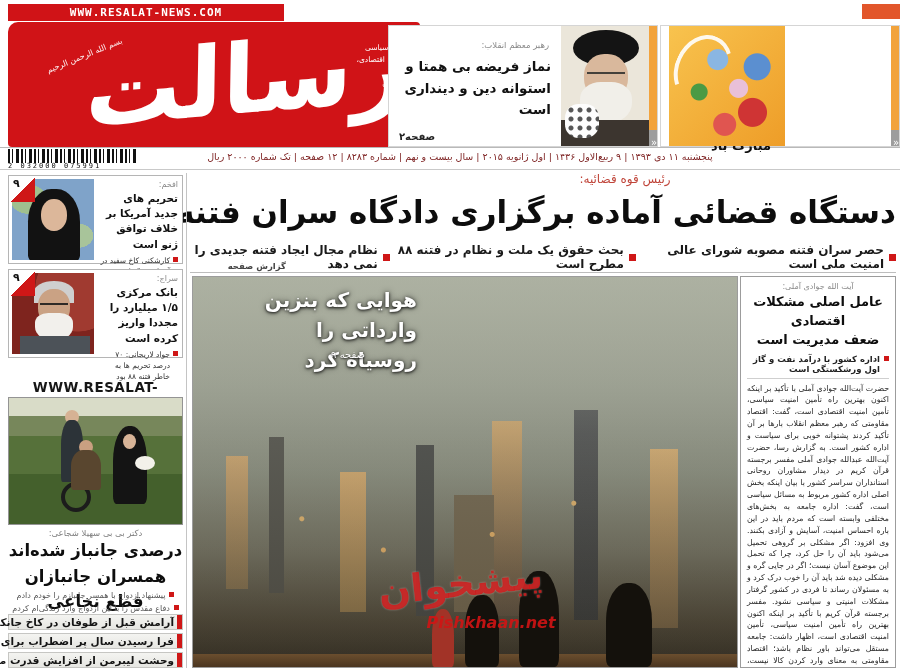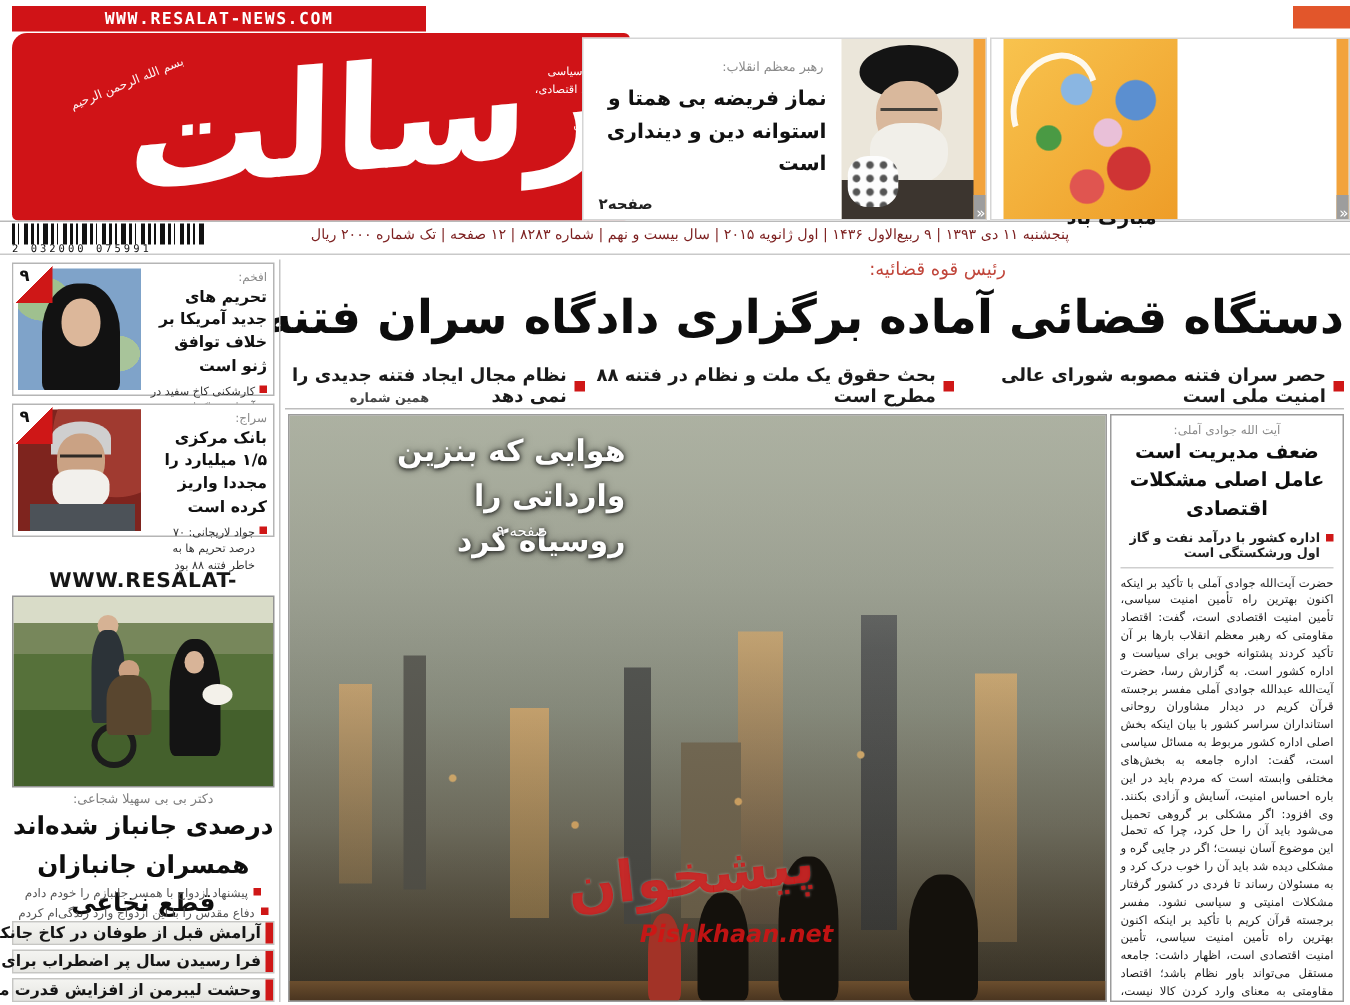--- a/index.html
+++ b/index.html
@@ -248,21 +248,21 @@
     </div>
     <div class="deck-item">
       <span class="sq"></span>
       <span>بحث حقوق یک ملت و نظام در فتنه ۸۸ مطرح است</span>
     </div>
     <div class="deck-item">
       <span class="sq"></span>
       <span>نظام مجال ایجاد فتنه جدیدی را نمی دهد</span>
     </div>
   </div>
-  <div class="samepage-ref">همین شماره</div>
+  <div class="samepage-ref">گزارش صفحه</div>
   <div class="rule-h3"></div>
   <div class="vdivider"></div>
 
   <div class="side-card" id="card1">
     <div class="card-photo">
       <div class="chador"></div>
       <div class="card-face"></div>
     </div>
     <div class="fold"></div>
     <div class="fold-num">۹</div>
@@ -358,22 +358,22 @@
       <div>روسیاه کرد</div>
     </div>
     <div class="photo-pageref">صفحه ۹</div>
     <div class="watermark-fa">پیشخوان</div>
     <div class="watermark-en">Pishkhaan.net</div>
   </div>
 
   <div class="amoli-box">
     <div class="amoli-kicker">آیت الله جوادی آملی:</div>
     <div class="amoli-headline">
+      <div>عامل اصلی مشکلات اقتصادی</div>
       <div>ضعف مدیریت است</div>
-      <div>عامل اصلی مشکلات اقتصادی</div>
     </div>
     <div class="amoli-bullet">
       <span class="sq"></span>
       <span>اداره کشور با درآمد نفت و گاز اول ورشکستگی است</span>
     </div>
     <div class="amoli-body">حضرت آیت‌الله جوادی آملی با تأکید بر اینکه اکنون بهترین راه تأمین امنیت سیاسی، تأمین امنیت اقتصادی است، گفت: اقتصاد مقاومتی که رهبر معظم انقلاب بارها بر آن تأکید کردند پشتوانه خوبی برای سیاست و اداره کشور است. به گزارش رسا، حضرت آیت‌الله عبدالله جوادی آملی مفسر برجسته قرآن کریم در دیدار مشاوران روحانی استانداران سراسر کشور با بیان اینکه بخش اصلی اداره کشور مربوط به مسائل سیاسی است، گفت: اداره جامعه به بخش‌های مختلفی وابسته است که مردم باید در این باره احساس امنیت، آسایش و آزادی بکنند. وی افزود: اگر مشکلی بر گروهی تحمیل می‌شود باید آن را حل کرد، چرا که تحمل این موضوع آسان نیست؛ اگر در جایی گره و مشکلی دیده شد باید آن را خوب درک کرد و به مسئولان رساند تا فردی در کشور گرفتار مشکلات امنیتی و سیاسی نشود. مفسر برجسته قرآن کریم با تأکید بر اینکه اکنون بهترین راه تأمین امنیت سیاسی، تأمین امنیت اقتصادی است، اظهار داشت: جامعه مستقل می‌تواند باور نظام باشد؛ اقتصاد مقاومتی به معنای وارد کردن کالا نیست، بلکه مقاومت اقتصادی صادق مقاومتی است که در آن ملت روی پای خود بایستد و وارد کردن کالا مقاومت ایجاد نمی‌کند.</div>
 
   </div>
 
 </div>

